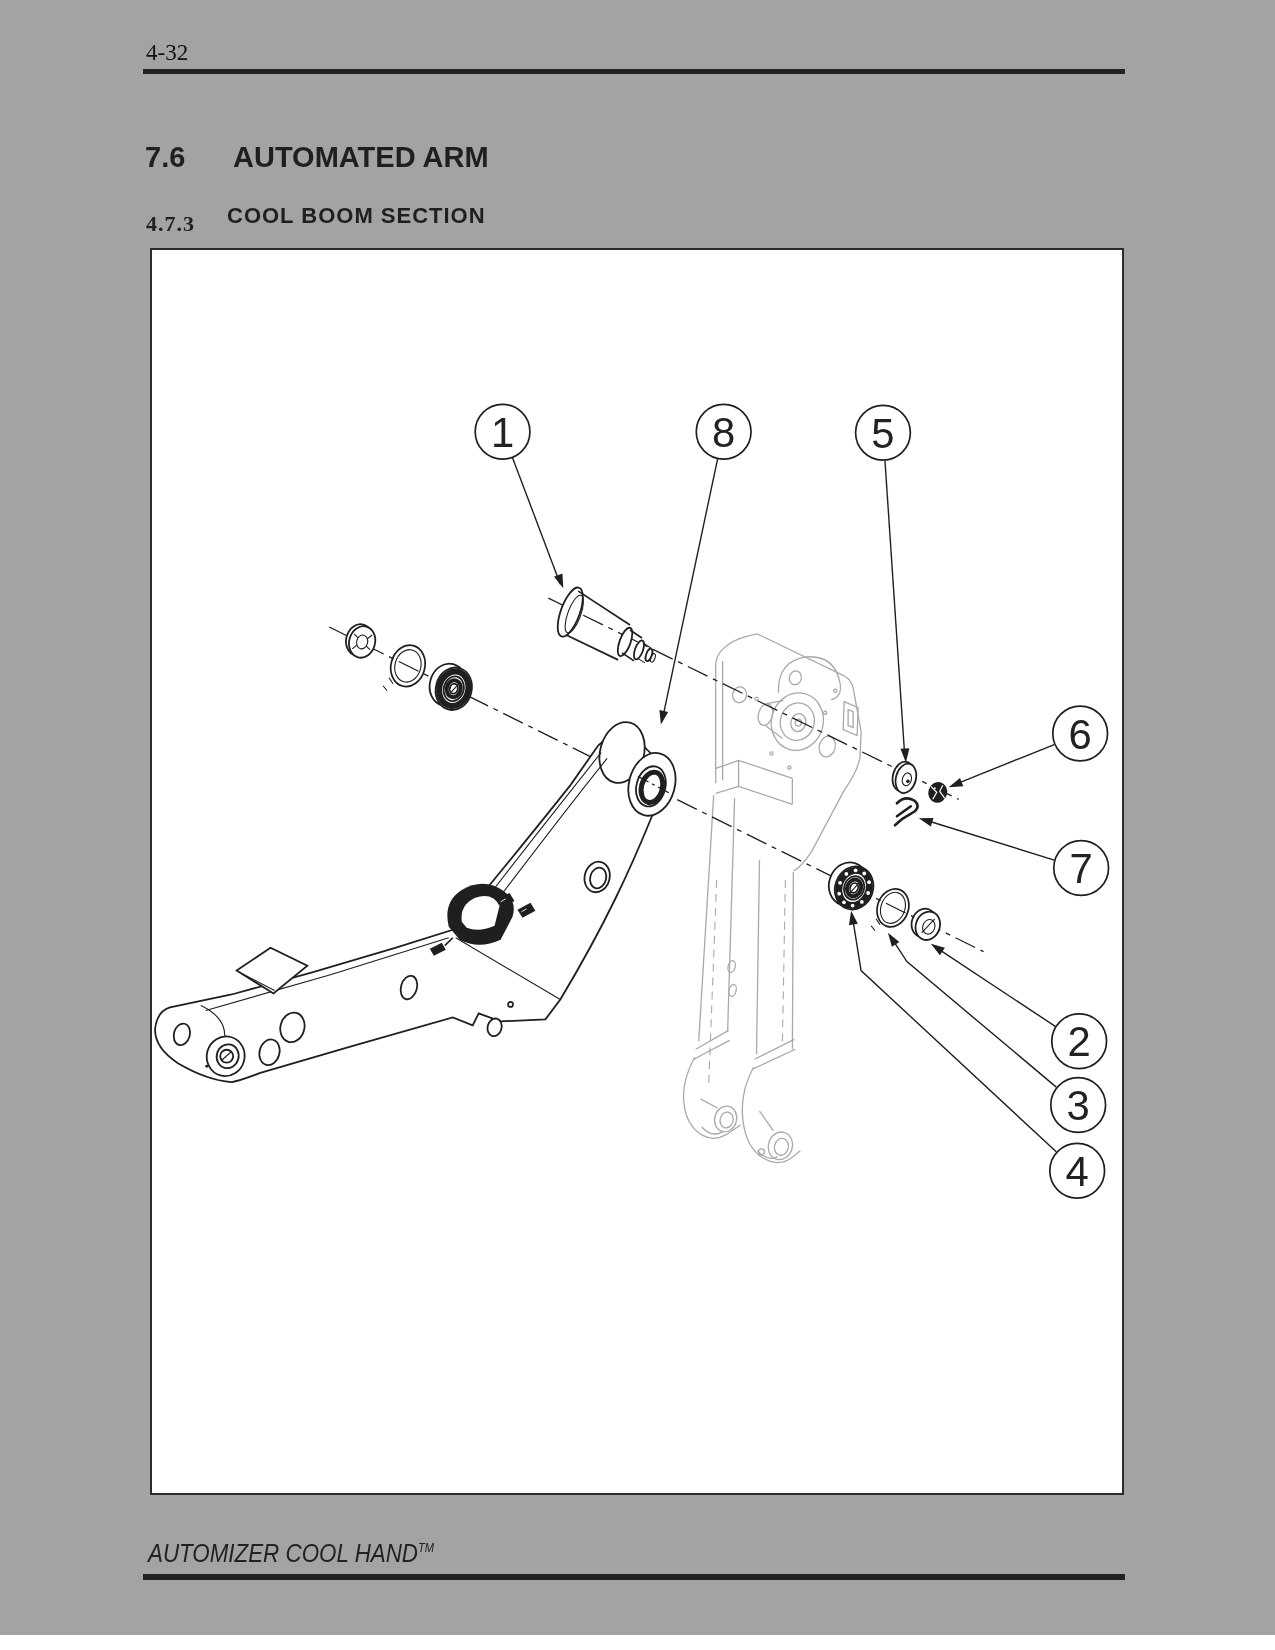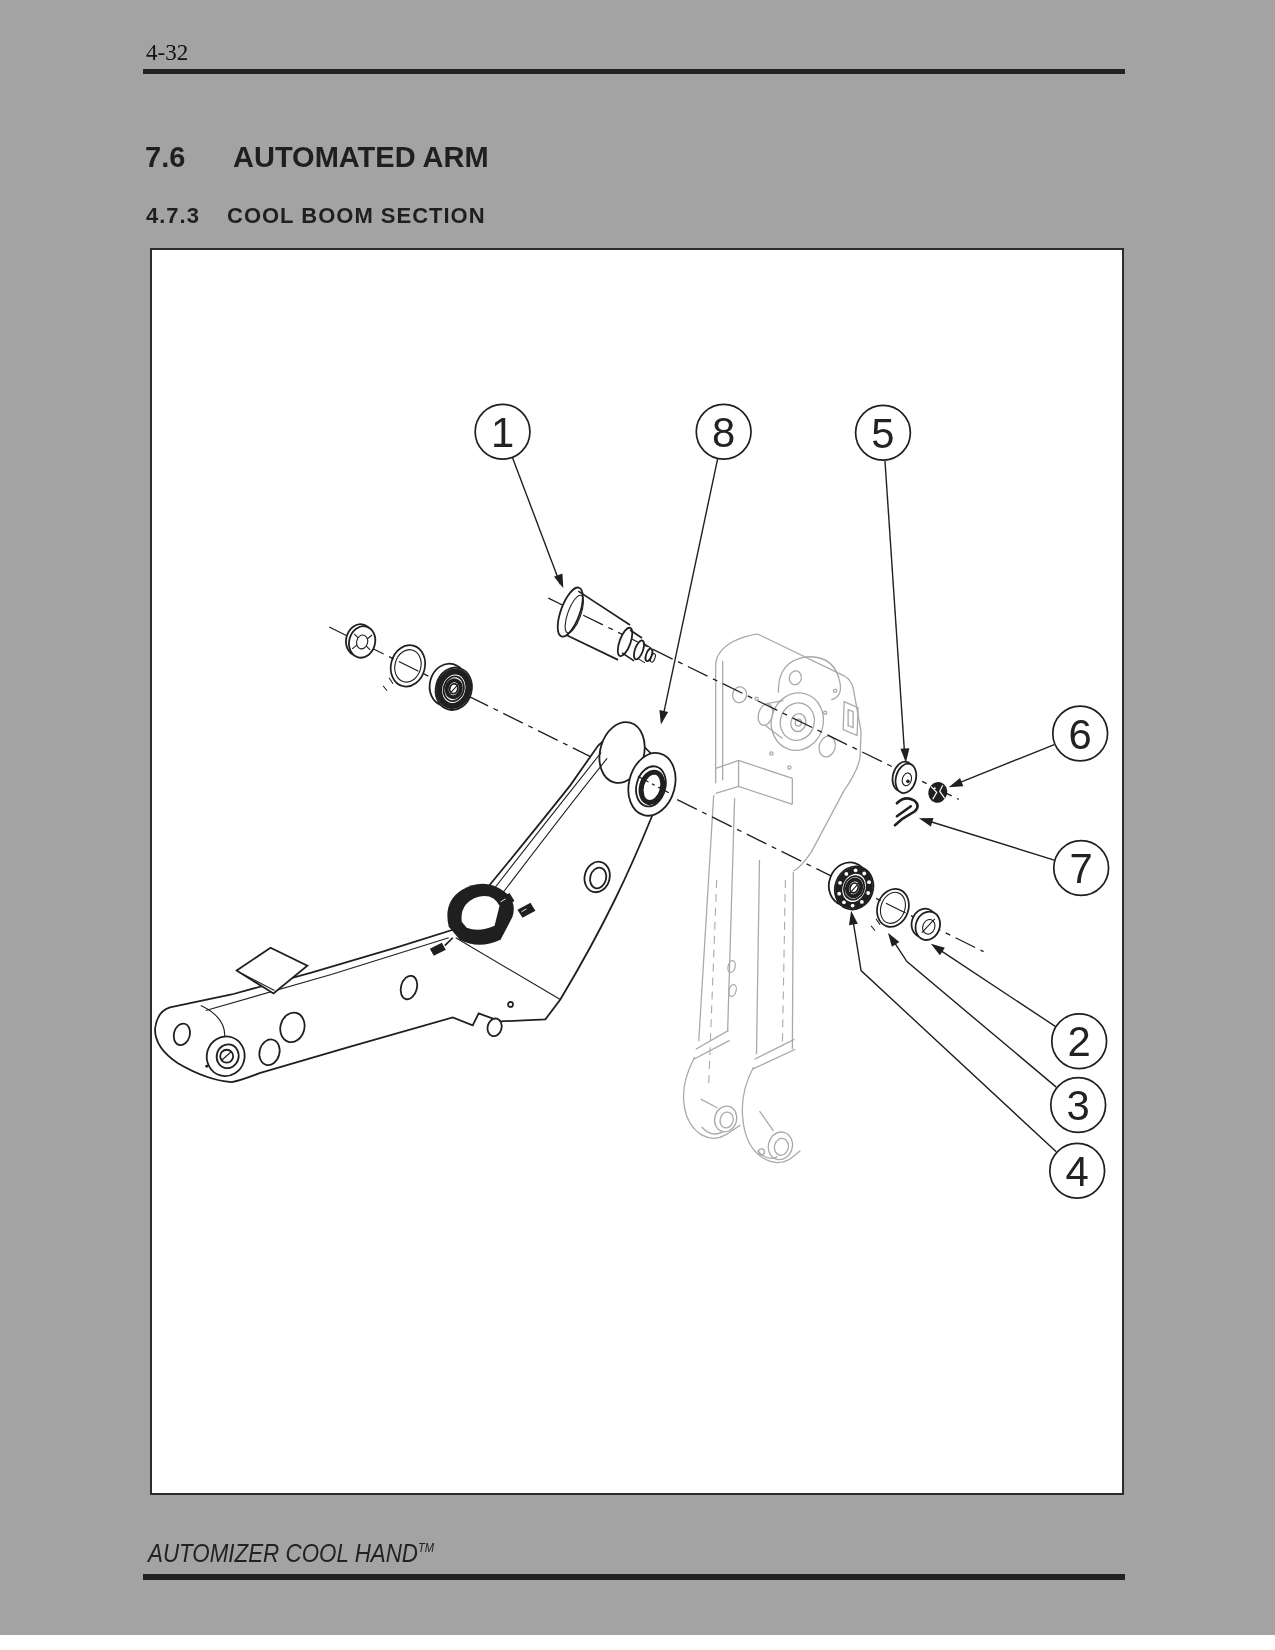--- a/index.html
+++ b/index.html
@@ -5,21 +5,21 @@
   html,body{margin:0;padding:0;background:#fff;}
   .page{position:relative;width:1275px;height:1635px;background:#a3a3a3;overflow:hidden;
         font-family:"Liberation Sans",sans-serif;color:#1f1f1f;}
   .page-number{position:absolute;left:146px;top:40px;font-family:"Liberation Serif",serif;
         font-size:23px;color:#111;}
   .rule-top{position:absolute;left:143px;top:69px;width:982px;height:5px;background:#222;}
   .h1-row{position:absolute;left:145px;top:141px;font-weight:bold;font-size:29px;white-space:nowrap;}
   .h1-num{position:absolute;left:0;top:0;}
   .h1-title{position:absolute;left:88px;top:0;}
   .h2-row{position:absolute;left:146px;top:203px;font-weight:bold;font-size:22px;white-space:nowrap;letter-spacing:1px;}
-  .h2-num{position:absolute;left:0;top:0;}
+  .h2-num{position:absolute;left:0;top:8px;font-family:Liberation Serif, serif;}
   .h2-title{position:absolute;left:81px;top:0;}
   .figure-box{position:absolute;left:150px;top:248px;width:974px;height:1247px;
         border:2px solid #2b2b2b;box-sizing:border-box;background:#fff;}
   .figure-box svg{display:block;width:100%;height:100%;}
   .footer-brand{position:absolute;left:148px;top:1538px;font-style:italic;font-size:26px;
         white-space:nowrap;transform:scaleX(.86);transform-origin:left top;color:#222;}
   .footer-brand sup{font-size:13px;}
   .rule-bottom{position:absolute;left:143px;top:1574px;width:982px;height:6px;background:#222;}
 
   

